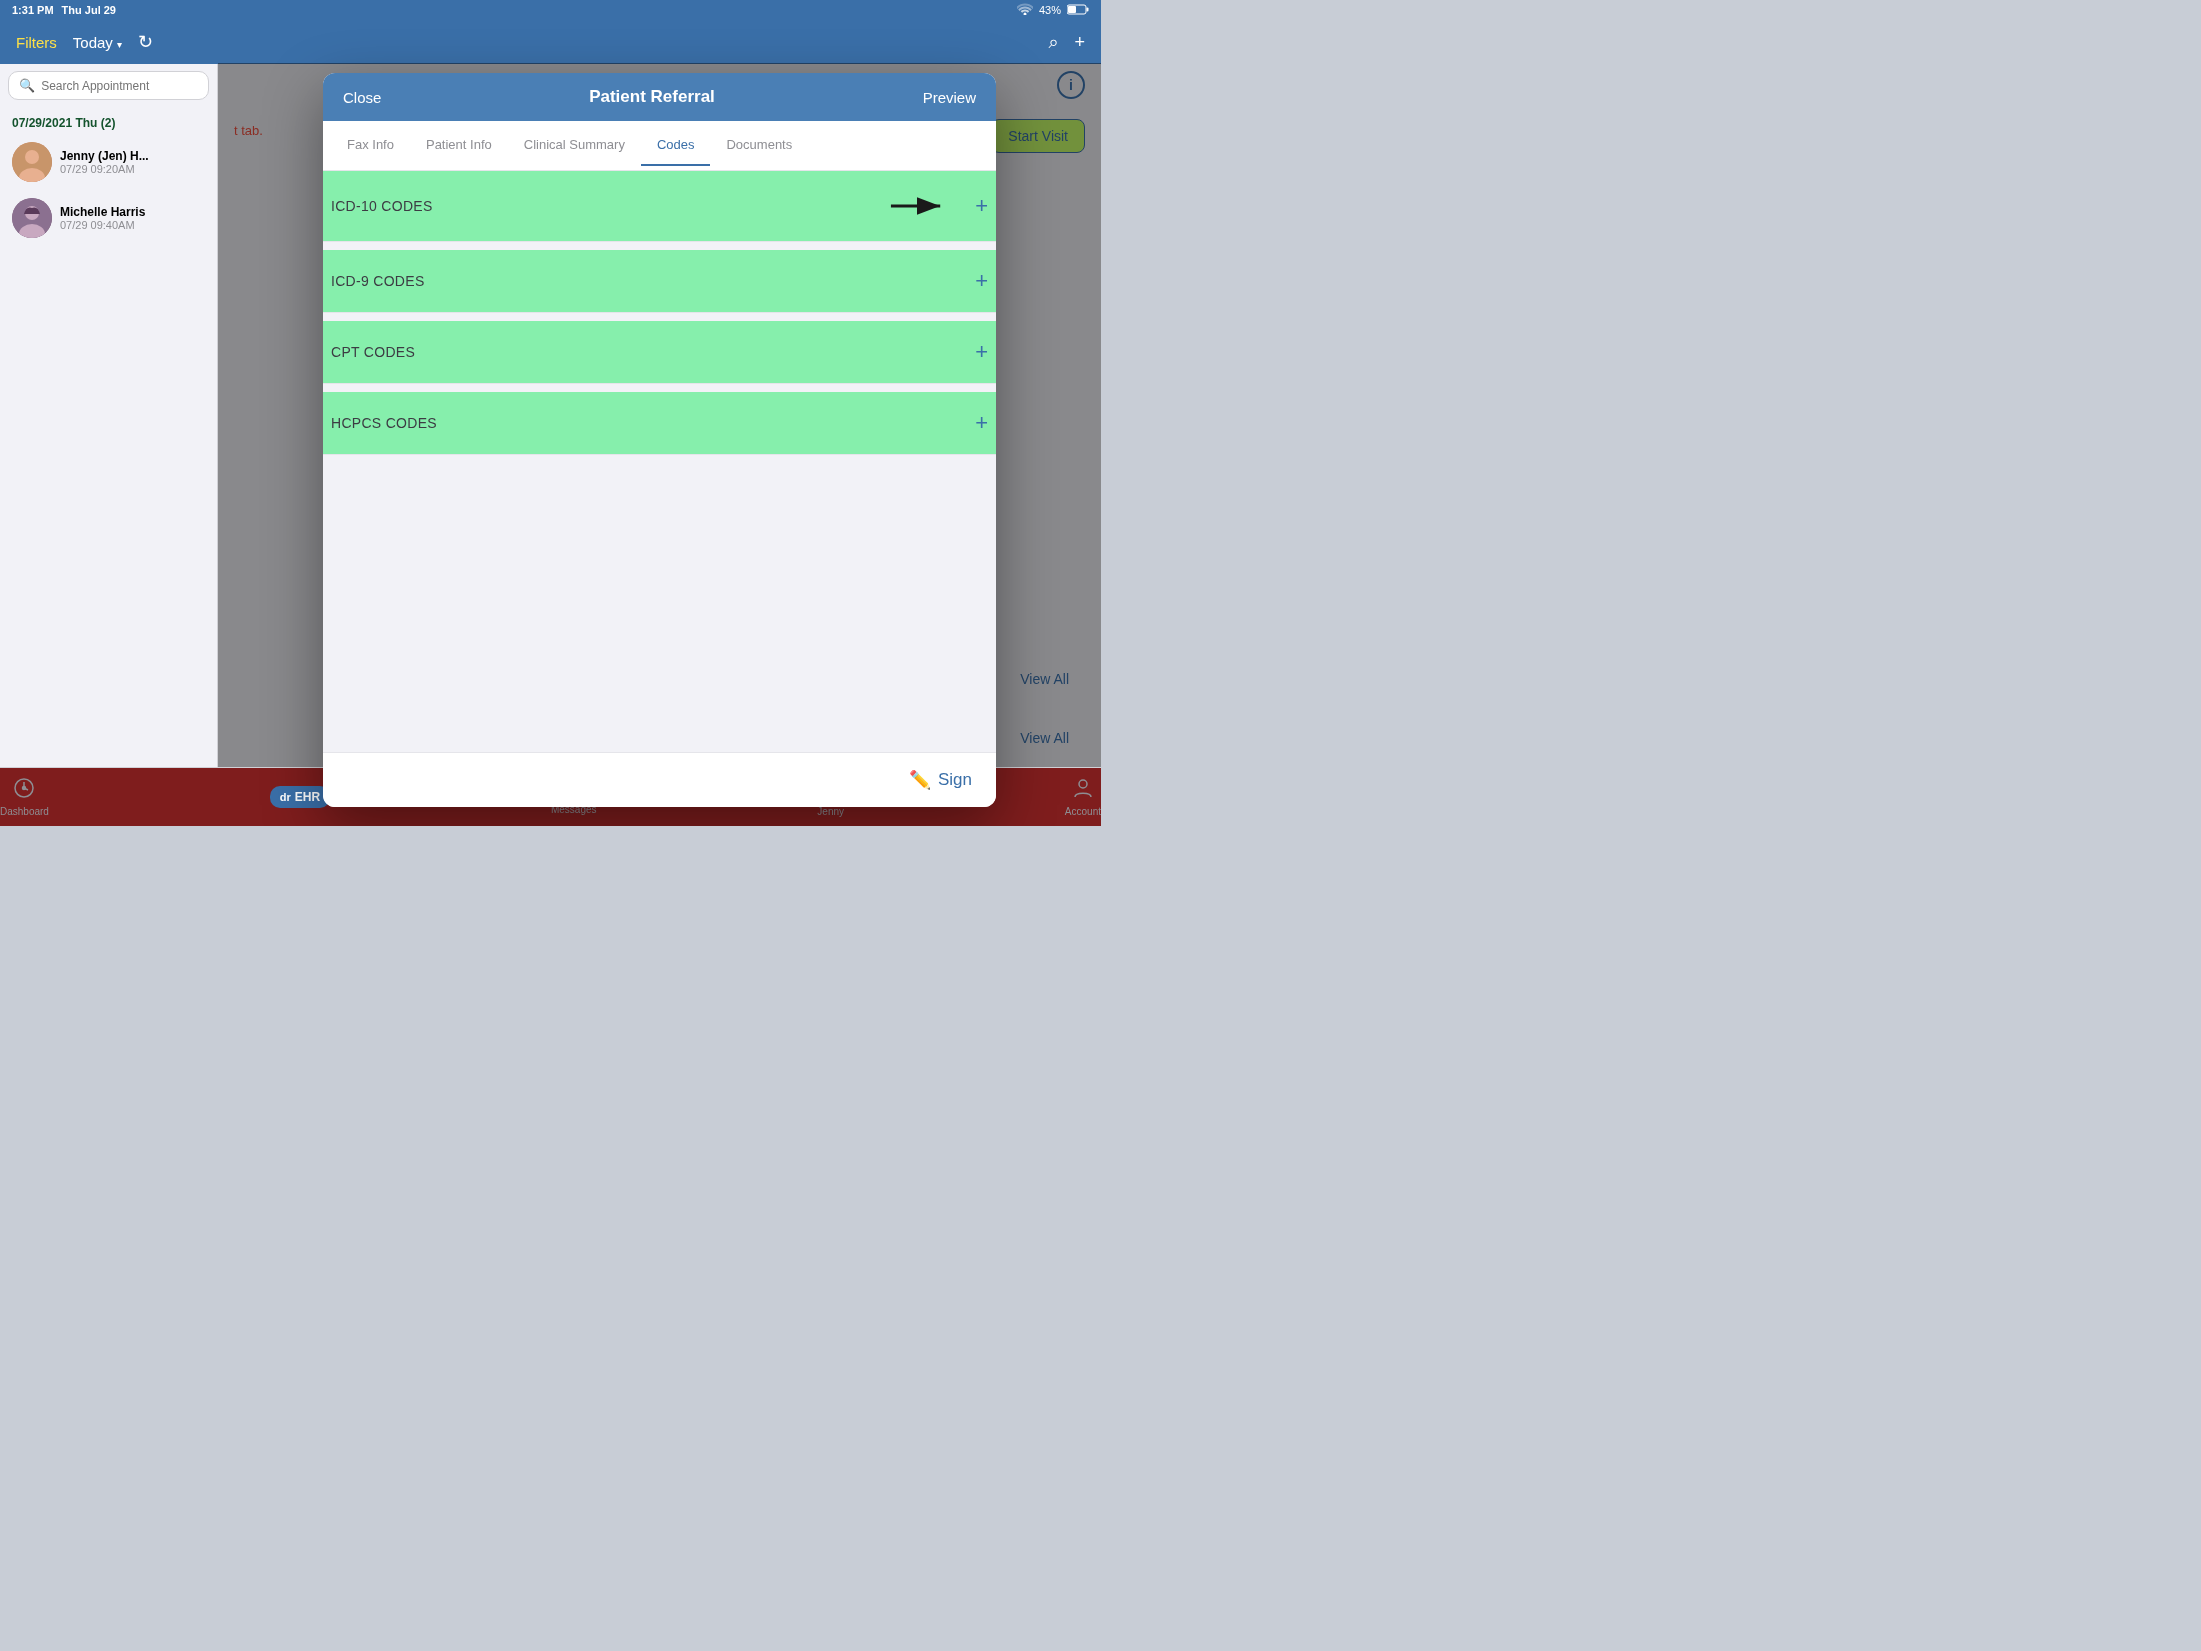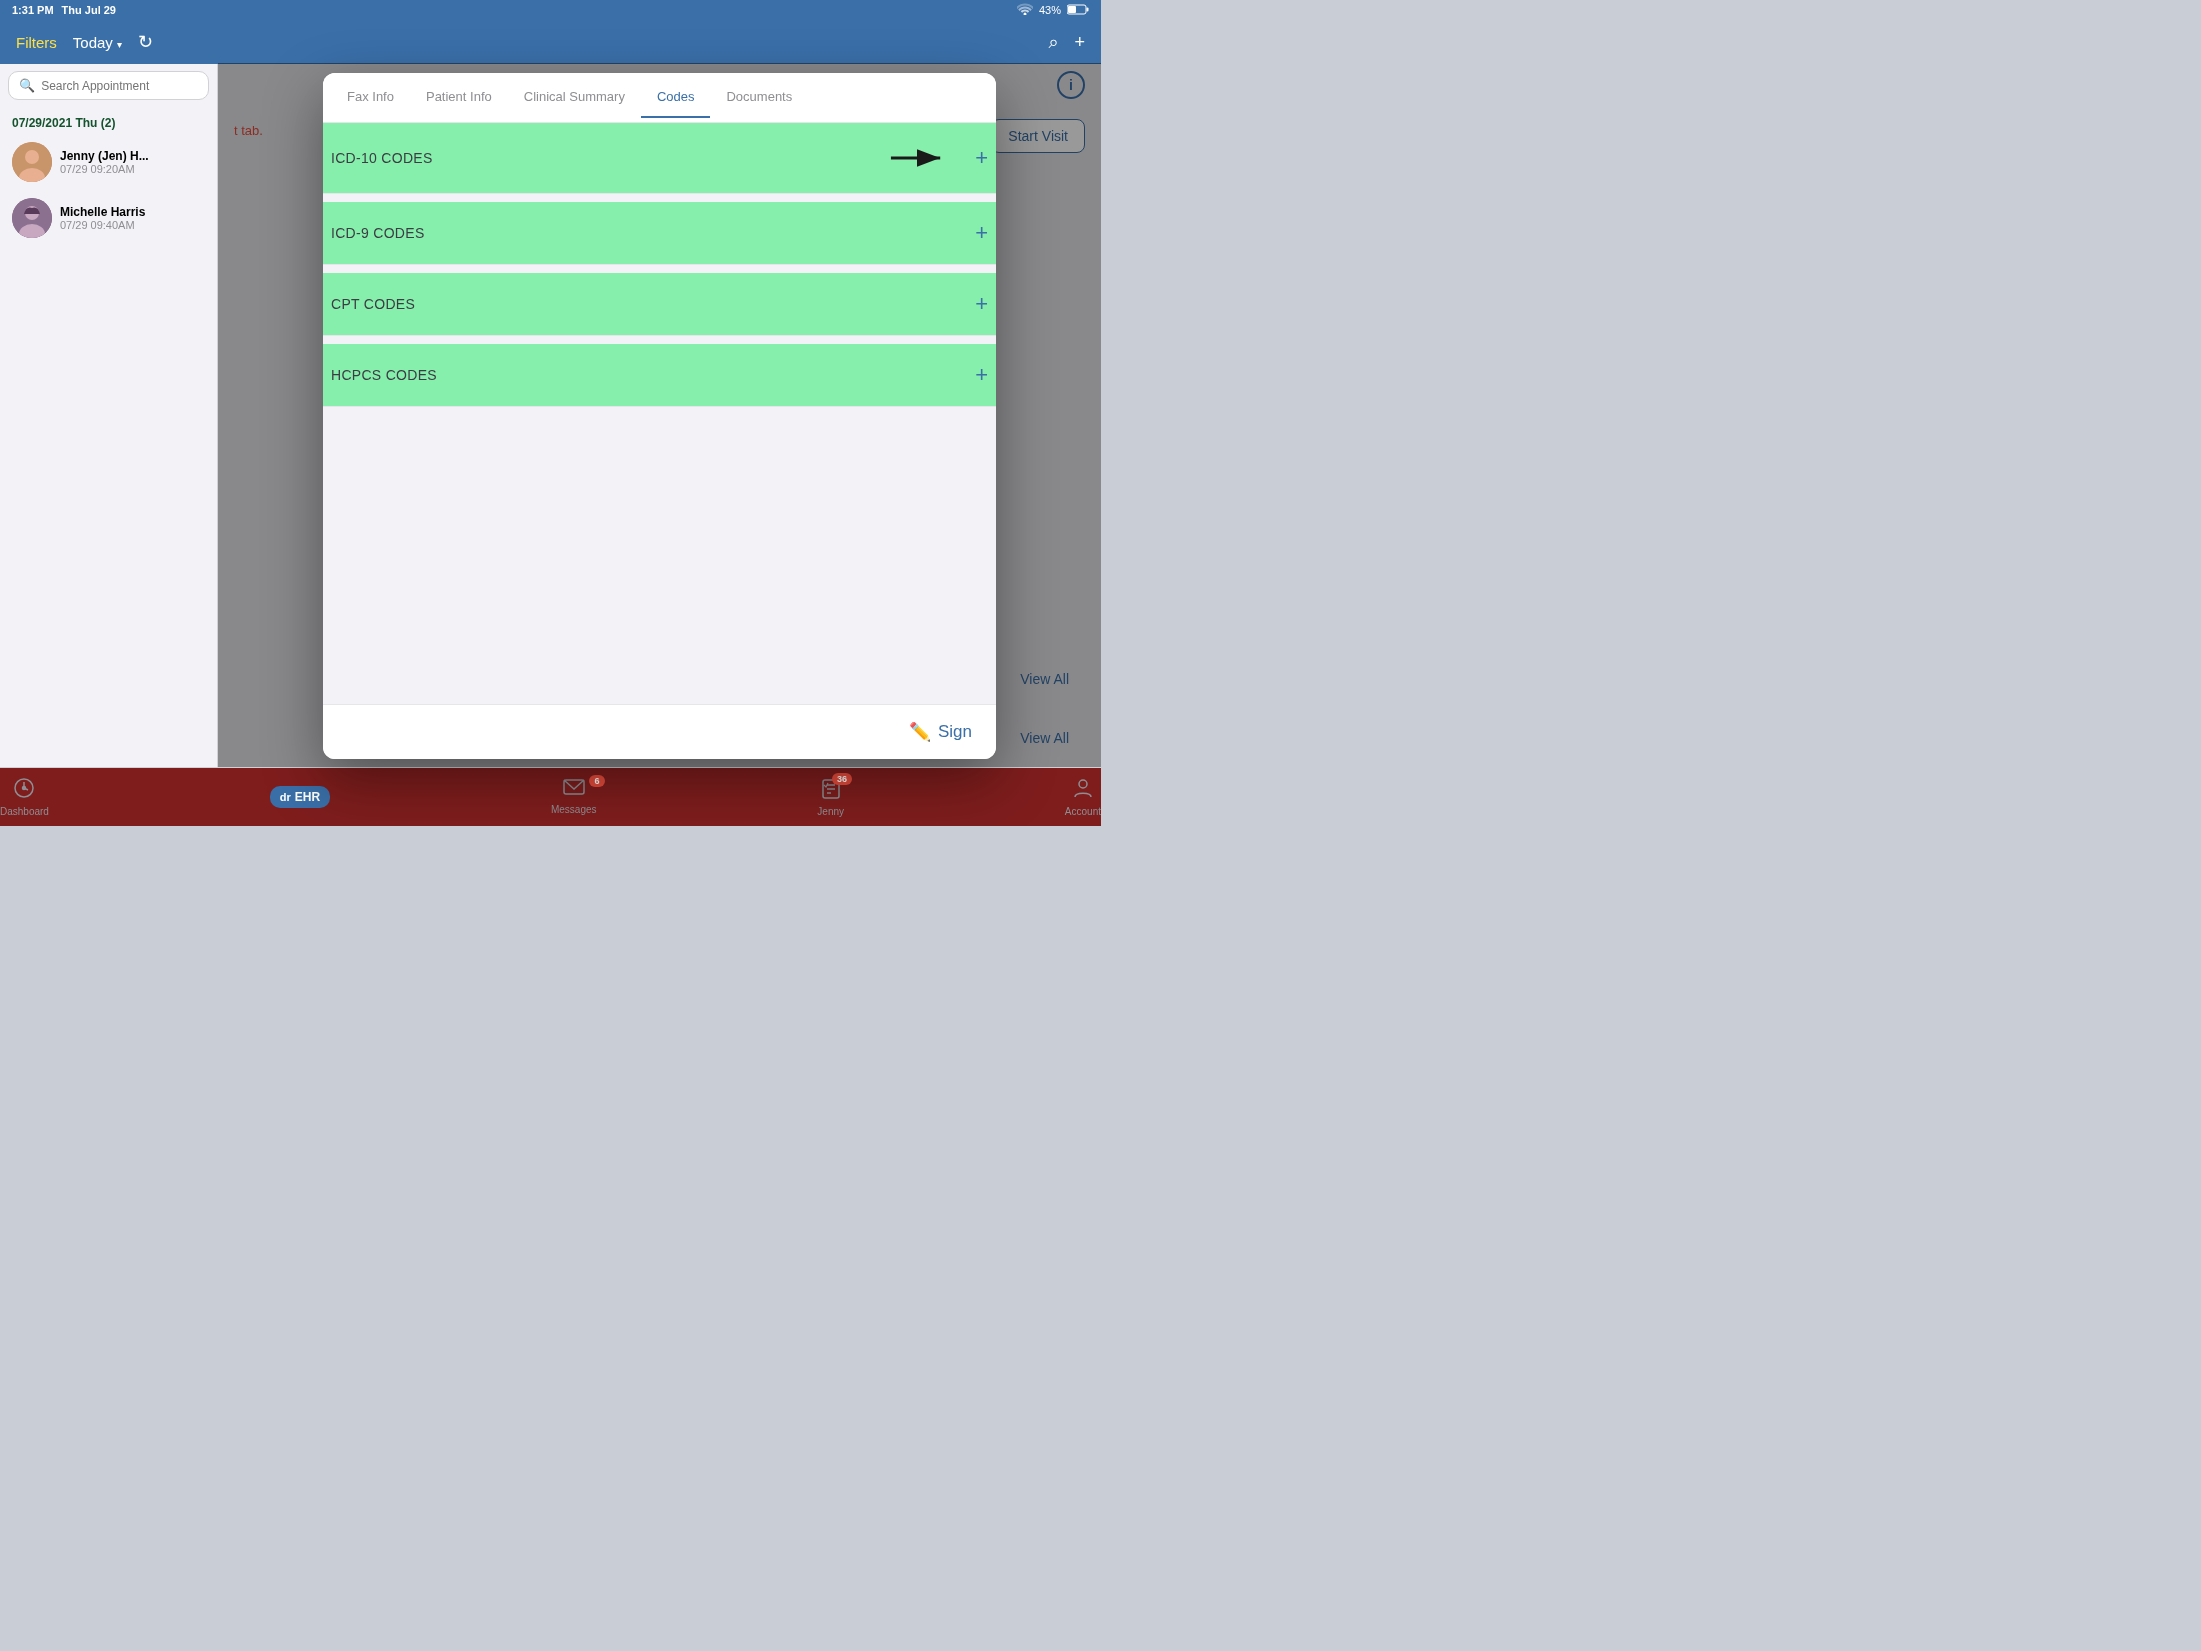--- a/index.html
+++ b/index.html
@@ -175,21 +175,21 @@
       display: flex;
       flex-direction: column;
       padding: 16px;
       gap: 12px;
       position: relative;
     }
     .start-visit-btn {
       position: absolute;
       top: 12px;
       right: 16px;
-      background: #ffffff;
+      background: #bef264;
       border: 1.5px solid #3a6fa8;
       color: #3a6fa8;
       border-radius: 8px;
       padding: 8px 16px;
       font-size: 14px;
       cursor: pointer;
     }
     .red-text {
       color: #e74c3c;
       font-size: 13px;
@@ -470,20 +470,25 @@
     <div style="position:absolute; bottom:79px; right:16px;">
       <span class="view-all-link">View All</span>
     </div>
     <div style="position:absolute; bottom:20px; right:16px;">
       <span class="view-all-link">View All</span>
     </div>
 
     <div class="modal-overlay">
       <div class="modal">
 
+        <div class="modal-header">
+          <span class="modal-close">Close</span>
+          <span class="modal-title">Patient Referral</span>
+          <span class="modal-preview">Preview</span>
+        </div>
 
         <div class="modal-tabs">
           <div class="modal-tab">Fax Info</div>
           <div class="modal-tab">Patient Info</div>
           <div class="modal-tab">Clinical Summary</div>
           <div class="modal-tab active">Codes</div>
           <div class="modal-tab">Documents</div>
         </div>
 
         <div class="modal-body">

